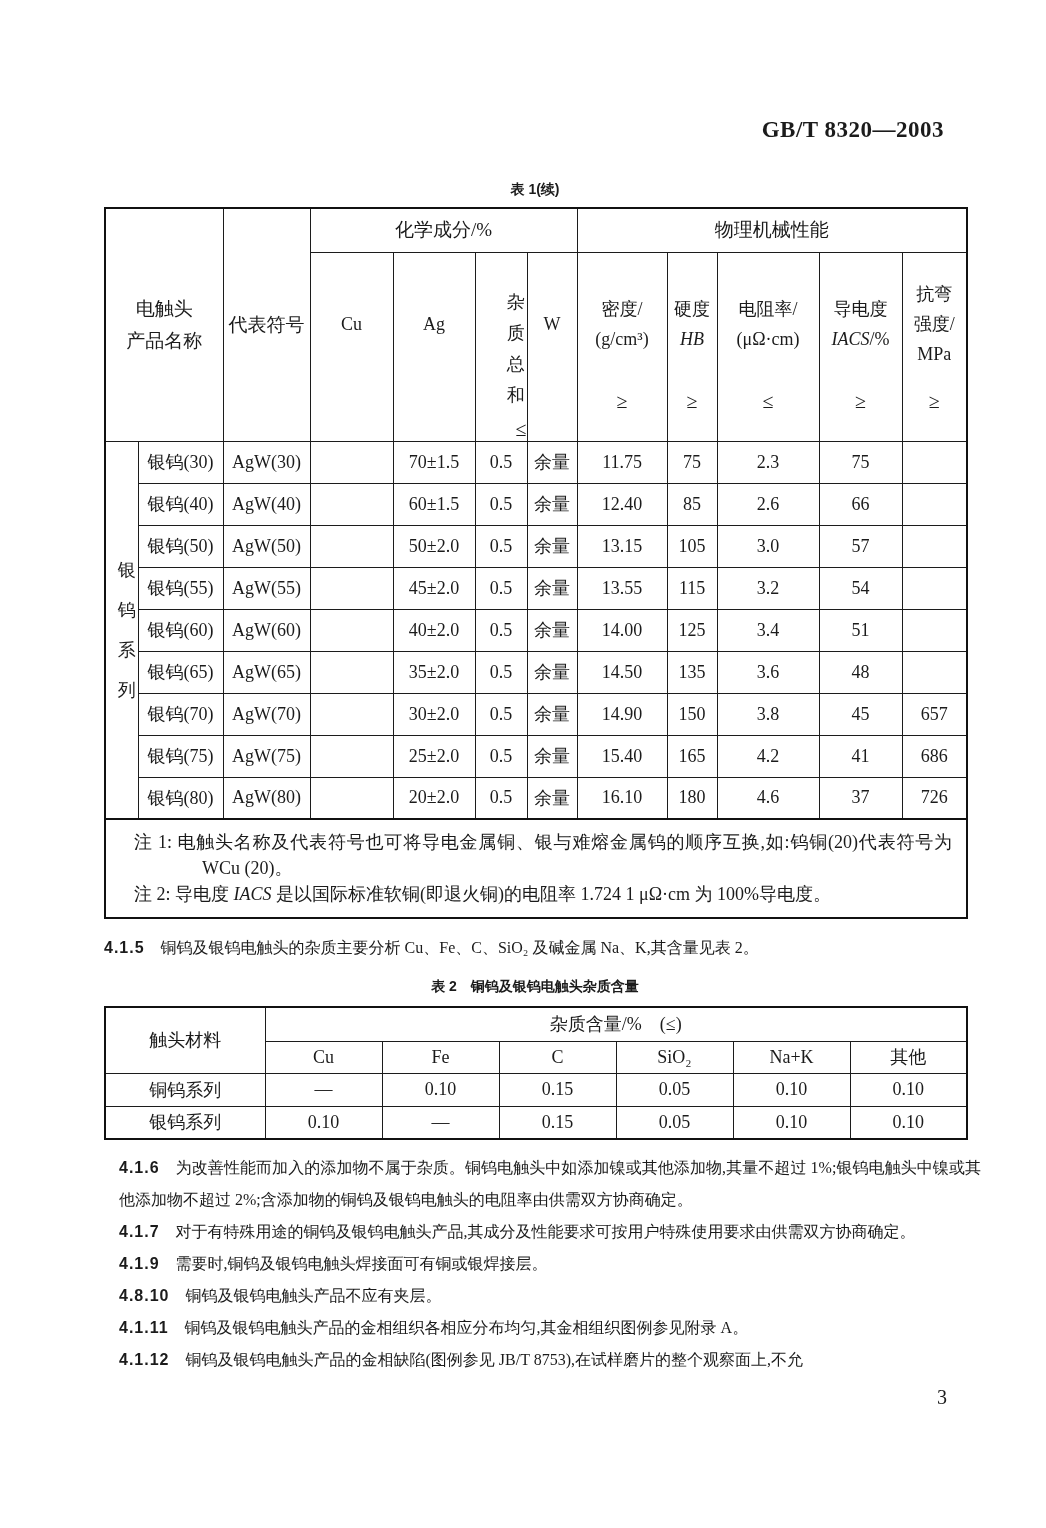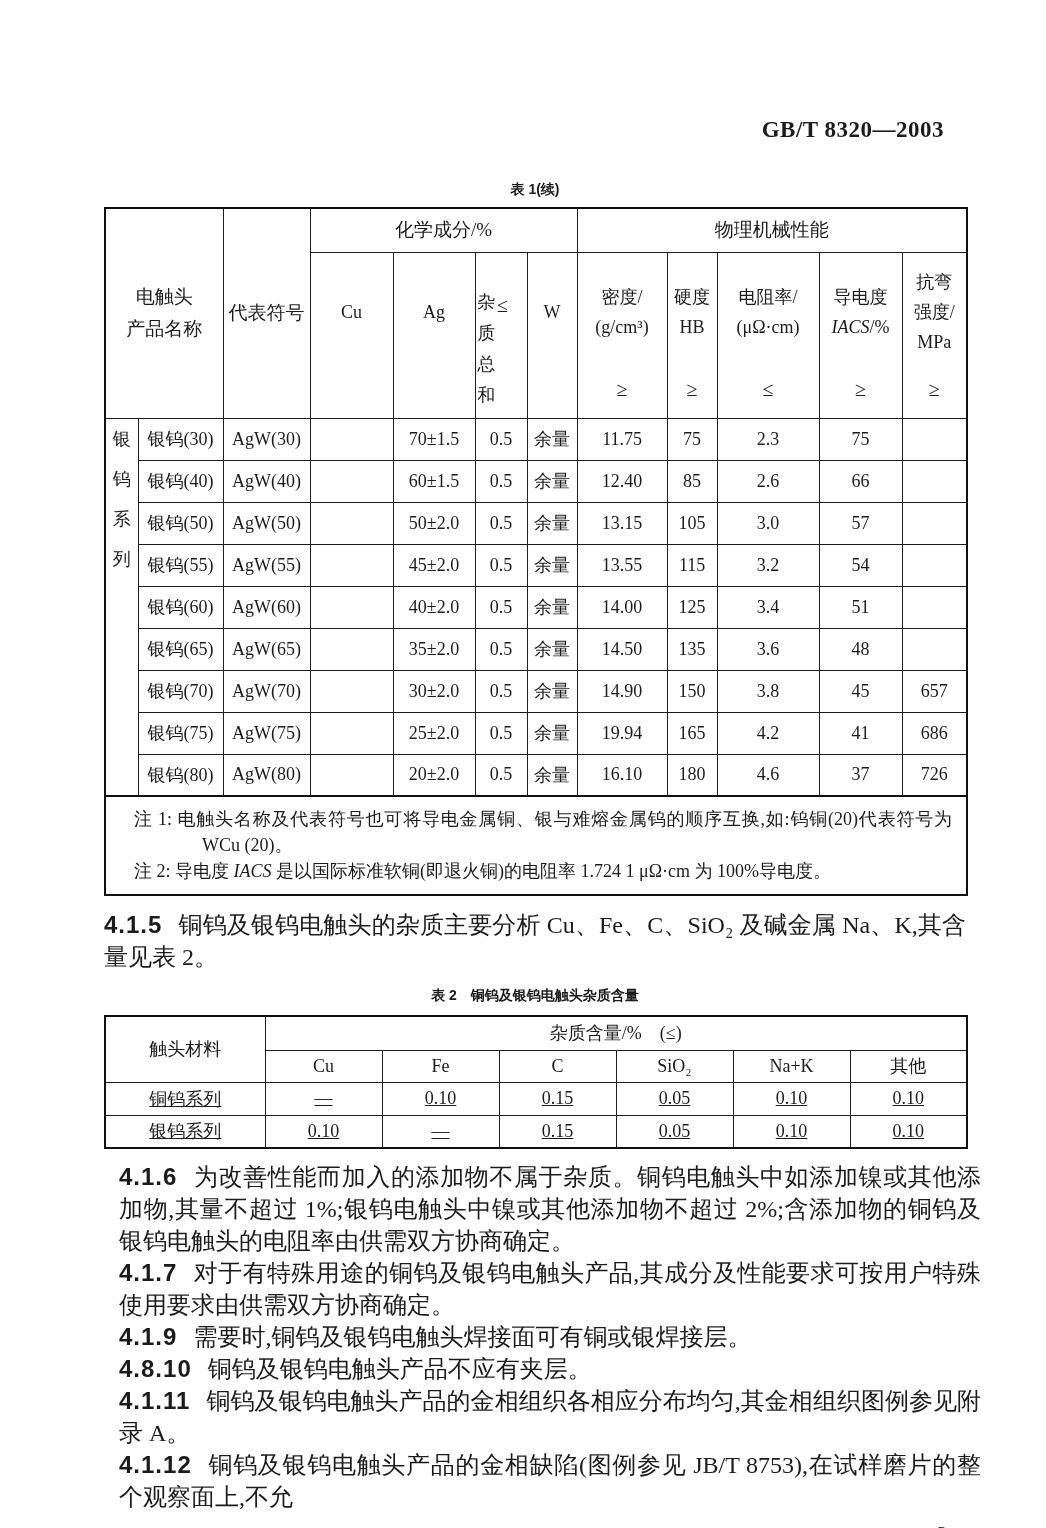--- a/index.html
+++ b/index.html
@@ -54,26 +54,26 @@
   .t1 .h1 th { height:44px; font-size:19px; }
   .t1 .h2 th { height:166px; }
   .hcell { display:flex; flex-direction:column; height:164px; }
   .hcell .hlabel {
     flex:1; display:flex; flex-direction:column;
     align-items:center; justify-content:center;
     line-height:30px;
   }
   .hcell .hop { height:46px; line-height:36px; font-size:20px; }
   .two-line { line-height:32px; font-size:19px; }
-  .italic { }
+  .italic { font-style:italic; }
 
   
   .vstack {
-    display:flex; flex-direction:row;
-    align-items:flex-start; justify-content:center;
+    display:flex; flex-direction:column;
+    align-items:flex-end; justify-content:center;
     height:100%;
   }
   .vchars {
     width:1.2em;
     word-break:break-all;
     line-height:30px;
     text-align:center;
   }
   .imp-head { justify-content:flex-start; padding-top:34px; }
   .imp-head .vchars { line-height:31px; }
@@ -95,37 +95,37 @@
     font-size:18px;
     line-height:26px;
     padding-left:68px;
     text-indent:-68px;
     text-align:justify;
   }
 
   
   .clause {
     margin-left:104px; width:862px;
-    font-size:24px;
+    font-size:16px;
     line-height:32px;
     text-align:justify;
   }
   .clause-415 { margin-top:13px; }
   .cnum {
     font-family:"Liberation Sans", sans-serif;
     font-weight:bold;
     margin-right:16px;
     letter-spacing:1px;
   }
   .t2-title { margin-top:9px; }
 
   
   .t2 .h1 th { height:34px; }
   .t2 .h2 th { height:32px; }
-  .t2 tbody td { height:33px;text-decoration:underline; }
+  .t2 tbody td { height:33px; }
   .t2 .mat-cell { font-size:18px; }
 
   .clauses-block { margin-top:12px;margin-left:15px; }
   .page-num {
     margin-top:8px;
     padding-right:99px;
     text-align:right;
     font-size:20px;
     line-height:26px;
   }
@@ -342,21 +342,21 @@
         <td>45</td>
         <td>657</td>
       </tr>
       <tr>
         <td>银钨(75)</td>
         <td>AgW(75)</td>
         <td></td>
         <td>25±2.0</td>
         <td>0.5</td>
         <td>余量</td>
-        <td>19.94</td>
+        <td>15.40</td>
         <td>165</td>
         <td>4.2</td>
         <td>41</td>
         <td>686</td>
       </tr>
       <tr>
         <td>银钨(80)</td>
         <td>AgW(80)</td>
         <td></td>
         <td>20±2.0</td>

